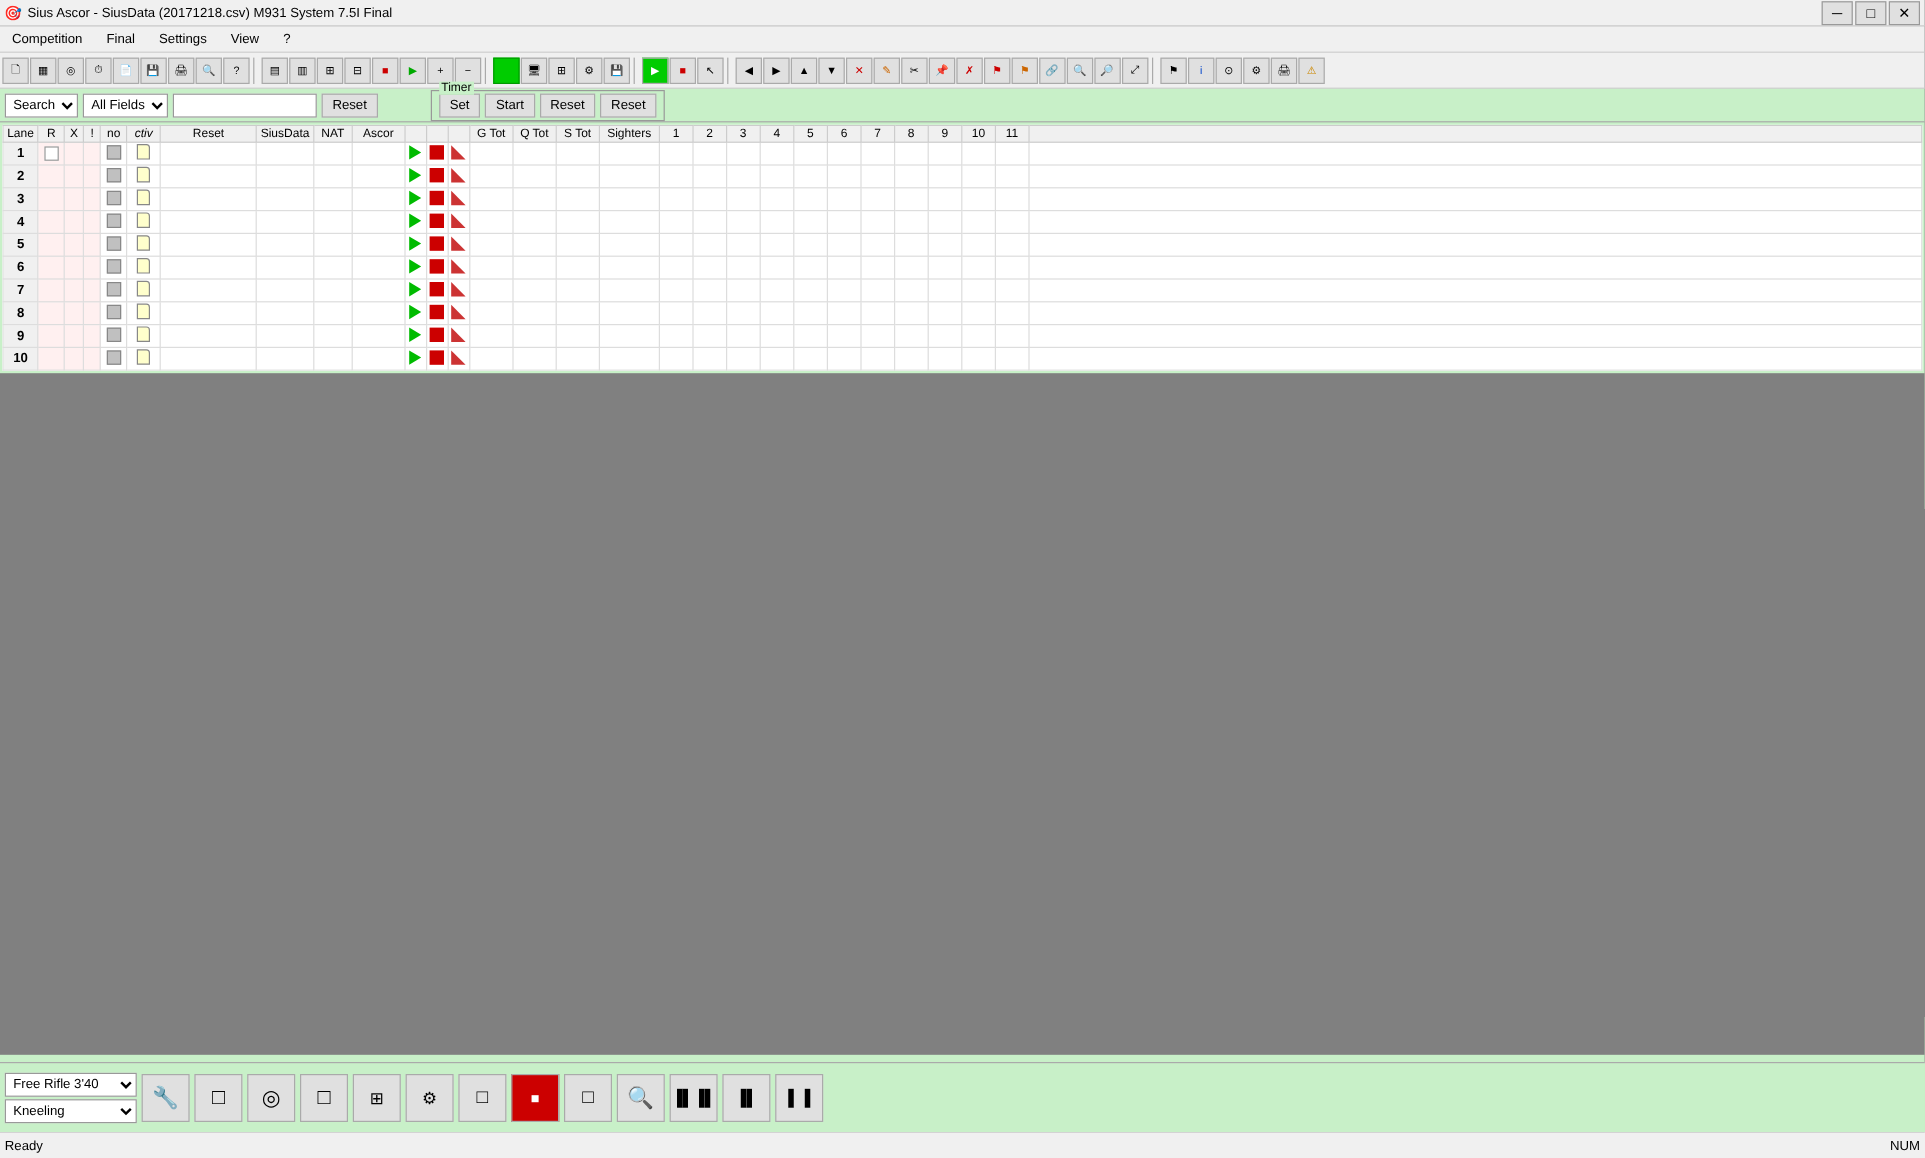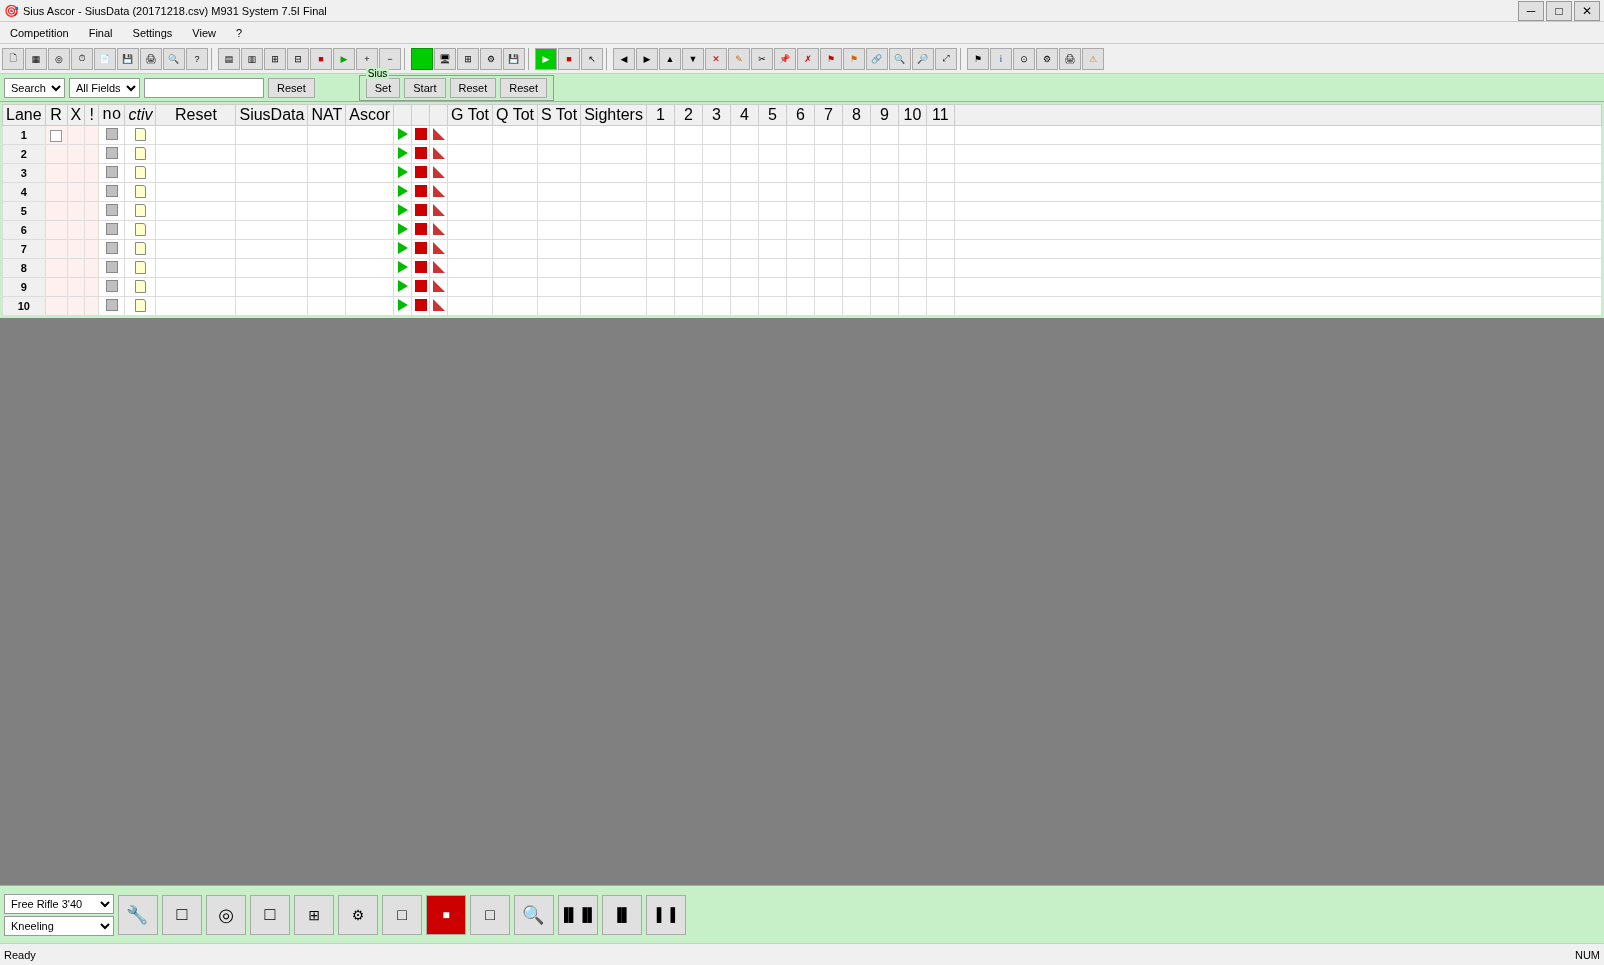--- a/index.html
+++ b/index.html
@@ -141,34 +141,34 @@
       border-collapse: collapse;
       width: 100%;
       font-size: 11px;
     }
     th {
       background: #f0f0f0;
       border: 1px solid #ccc;
       padding: 1px 3px;
       text-align: center;
       font-weight: normal;
-      font-size: 16px;
+      font-size: 10px;
       white-space: nowrap;
     }
     td {
       border: 1px solid #ddd;
       padding: 1px 2px;
       height: 19px;
       text-align: center;
     }
     .col-lane { width: 28px; }
     .col-r { width: 22px; }
     .col-x { width: 16px; }
     .col-i { width: 14px; }
-    .col-no { width: 22px; font-family: Liberation Mono, monospace; }
+    .col-no { width: 22px; }
     .col-ctiv { width: 28px; font-style: italic; }
     
     
     #statusbar {
       background: #f0f0f0;
       height: 22px;
       display: flex;
       align-items: center;
       padding: 0 4px;
       border-top: 1px solid #ccc;
@@ -298,21 +298,21 @@
   <select class="search-select">
     <option>Search</option>
   </select>
   <select class="search-select">
     <option>All Fields</option>
   </select>
   <input type="text" class="search-input" style="">
   <button class="search-btn">Reset</button>
 
   <div id="timer-group">
-    <span id="timer-label">Sius</span>
+    <span id="timer-label">Timer</span>
     <button class="timer-btn">Set</button>
     <button class="timer-btn">Start</button>
     <button class="timer-btn">Reset</button>
     <button class="timer-btn">Reset</button>
   </div>
 </div>
 
 <div id="main-content" style="height: calc(965px - 22px - 22px - 30px - 28px - 58px - 22px); background: #c8f0c8; overflow: hidden;">
   <div id="grid-container">
     <table>

